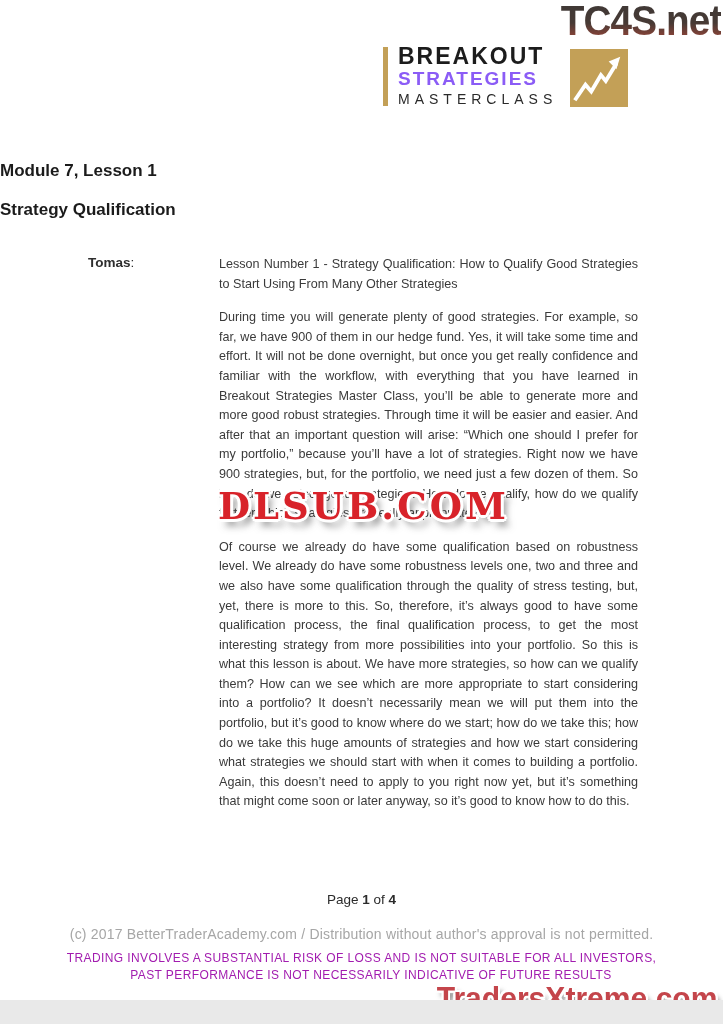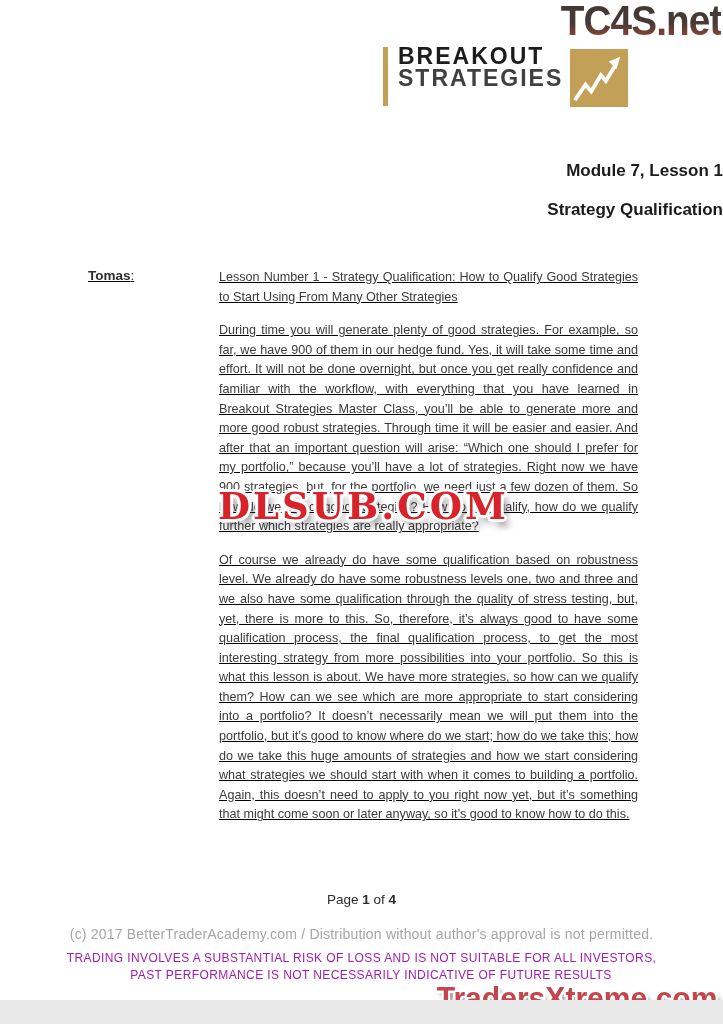--- a/index.html
+++ b/index.html
@@ -30,31 +30,31 @@
     color: transparent;
     filter: drop-shadow(0 0 1px rgba(255,255,255,0.75));
     white-space: nowrap;
   }
 
   
   .logo { position: absolute; left: 383px; top: 44px; width: 252px; height: 64px; }
   .logo-bar { position: absolute; left: 0; top: 3px; width: 5px; height: 59px; background: #c3a057; }
   .logo-text { position: absolute; left: 15px; top: 0; width: 170px; }
   .logo-line1 { font-size: 23px; font-weight: 700; letter-spacing: 2px; color: #1c1c1c; line-height: 24px; }
-  .logo-line2 { font-size: 23px; font-weight: 700; letter-spacing: 2px; color: #404040; line-height: 21px; }
+  .logo-line2 { font-size: 19px; font-weight: 700; letter-spacing: 2px; color: #8b5cf6; line-height: 21px; }
   .logo-line3 { font-size: 14px; font-weight: 400; letter-spacing: 5px; color: #2a2a2a; line-height: 18px; margin-top: 1px; }
   .logo-icon { position: absolute; left: 187px; top: 5px; width: 58px; height: 58px; }
 
   
-  .titles { position: absolute; left: 0; right: 0; top: 161px; text-align: right; color: #1b1b1b; }
+  .titles { position: absolute; left: 0; right: 0; top: 161px; text-align: left; color: #1b1b1b; }
   .title-line { font-size: 17px; font-weight: 700; }
   .title-line + .title-line { margin-top: 19px; }
 
   
-  .content { position: absolute; left: 88px; top: 268px; width: 550px; display: flex; text-decoration: underline; }
+  .content { position: absolute; left: 88px; top: 255px; width: 550px; display: flex; }
   .speaker { width: 131px; flex: 0 0 131px; font-size: 13.5px; color: #2e2e2e; }
   .speaker b { font-weight: 700; }
   .paras { width: 419px; flex: 0 0 419px; }
   .paras p {
     font-size: 12.6px;
     line-height: 19.6px;
     color: #3a3a3a;
     text-align: justify;
     margin-bottom: 14px;
   }
@@ -107,20 +107,21 @@
 
 <div class="page">
 
   <div class="wm-top">TC4S.net</div>
 
   <div class="logo">
     <div class="logo-bar"></div>
     <div class="logo-text">
       <div class="logo-line1">BREAKOUT</div>
       <div class="logo-line2">STRATEGIES</div>
+      <div class="logo-line3">MASTERCLASS</div>
     </div>
     <span class="logo-icon">
       <svg width="58" height="58" viewBox="0 0 60 60" xmlns="http://www.w3.org/2000/svg">
         <rect x="0" y="0" width="60" height="60" fill="#c3a057"></rect>
         <polyline points="5,53 16,37 22,44 32,27 37,33 48,15" fill="none" stroke="#ffffff" stroke-width="4"></polyline>
         <polygon points="52,8 40,13 48,21" fill="#ffffff"></polygon>
       </svg>
     </span>
   </div>
 

